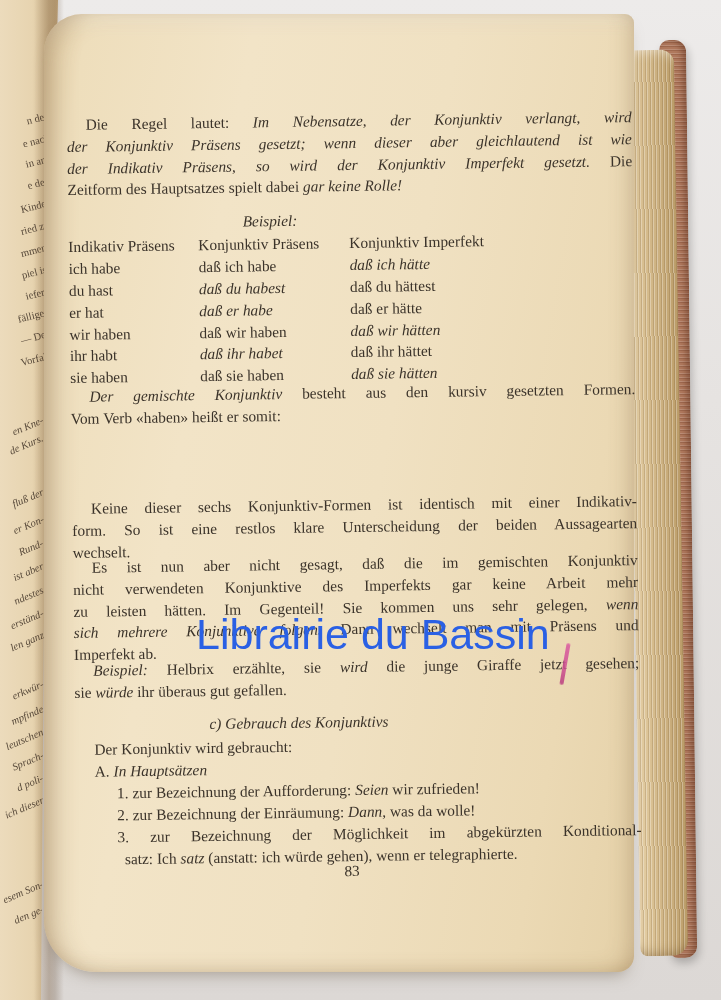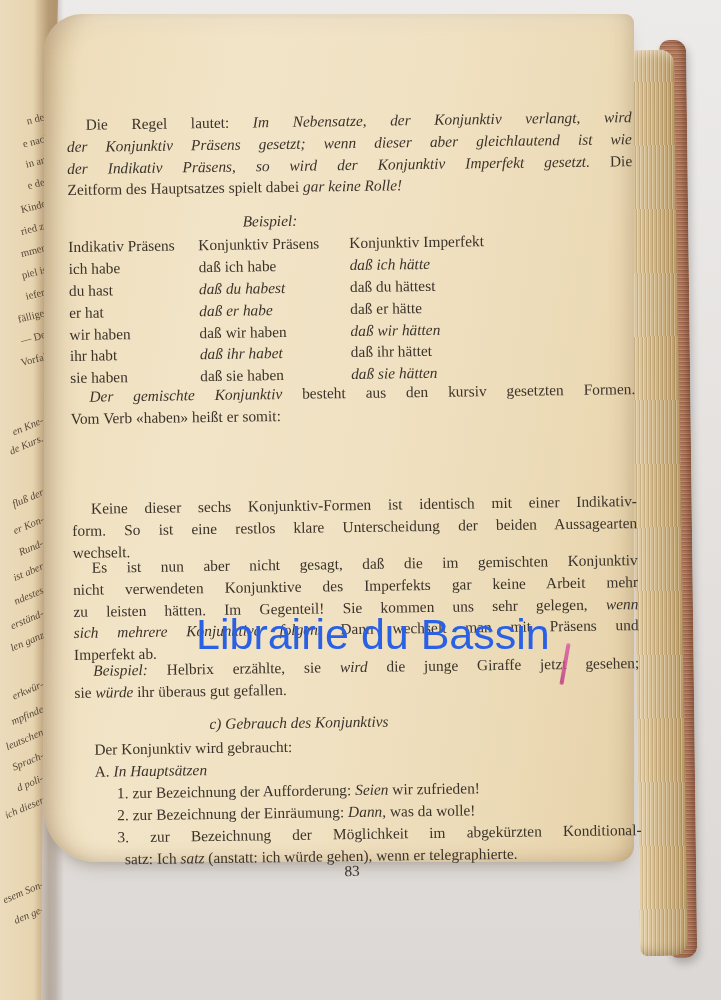--- a/index.html
+++ b/index.html
@@ -29,21 +29,21 @@
     border-radius:10px 12px 12px 8px;box-shadow:inset -4px 0 6px rgba(60,20,5,.35),2px 5px 9px rgba(0,0,0,.22);
     transform:rotate(-0.7deg);transform-origin:50% 0;}
   .page-edges{position:absolute;left:626px;top:50px;width:48px;height:906px;z-index:2;
     background:
       repeating-linear-gradient(90deg,rgba(255,255,255,.28) 0 1px,rgba(0,0,0,0) 1px 3px,rgba(85,55,20,.16) 3px 4px),
       linear-gradient(90deg,#e8d3aa 0%,#d6bc8d 35%,var(--page-edge-tan) 70%,#bb9c67 100%);
     border-radius:8px 14px 16px 8px;box-shadow:inset 0 10px 12px -8px rgba(255,255,255,.5),inset 0 -10px 12px -8px rgba(90,60,25,.4);
     transform:rotate(-0.9deg);transform-origin:50% 0;}
 
   
-  .page{position:absolute;left:44px;top:14px;width:590px;height:848px;z-index:3;
+  .page{position:absolute;left:44px;top:14px;width:590px;height:958px;z-index:3;
     background:linear-gradient(100deg,#e6d2ab 0%,#eedebc 6%,#f2e4c7 28%,var(--page-cream) 55%,#ebd9b4 84%,#e5d1a8 100%);
     border-radius:38px 9px 16px 52px;
     box-shadow:inset 18px 4px 28px -14px rgba(110,75,35,.48),
                inset -14px -8px 26px -16px rgba(110,75,35,.42),
                inset 0 16px 20px -12px rgba(255,252,240,.55),
                0 10px 16px -8px rgba(110,95,75,.5);}
   .text-layer{position:absolute;left:28px;top:96px;width:565px;height:800px;
     transform:rotate(-0.8deg);color:var(--ink);font-size:15.4px;line-height:21.8px;}
   .blk{position:absolute;left:0;width:565px;}
   .j{text-align:justify;text-align-last:justify;}

